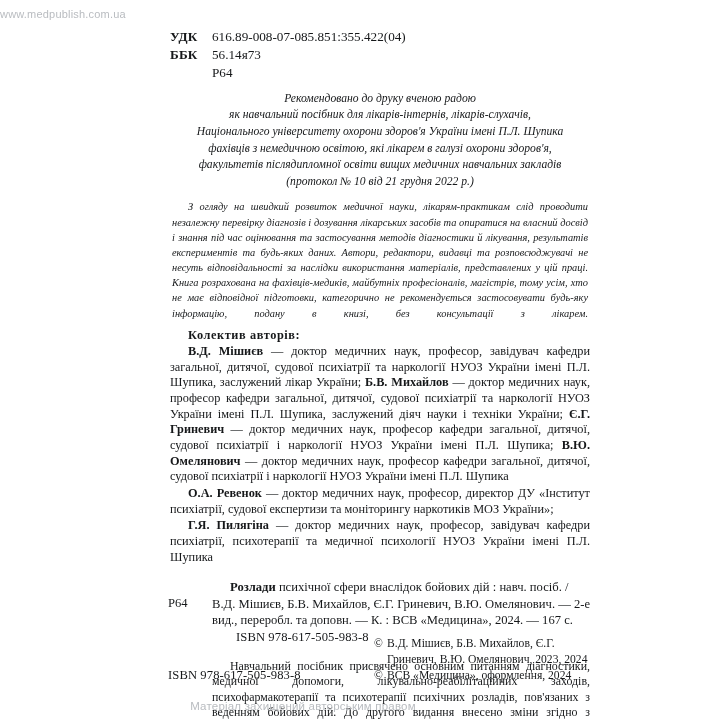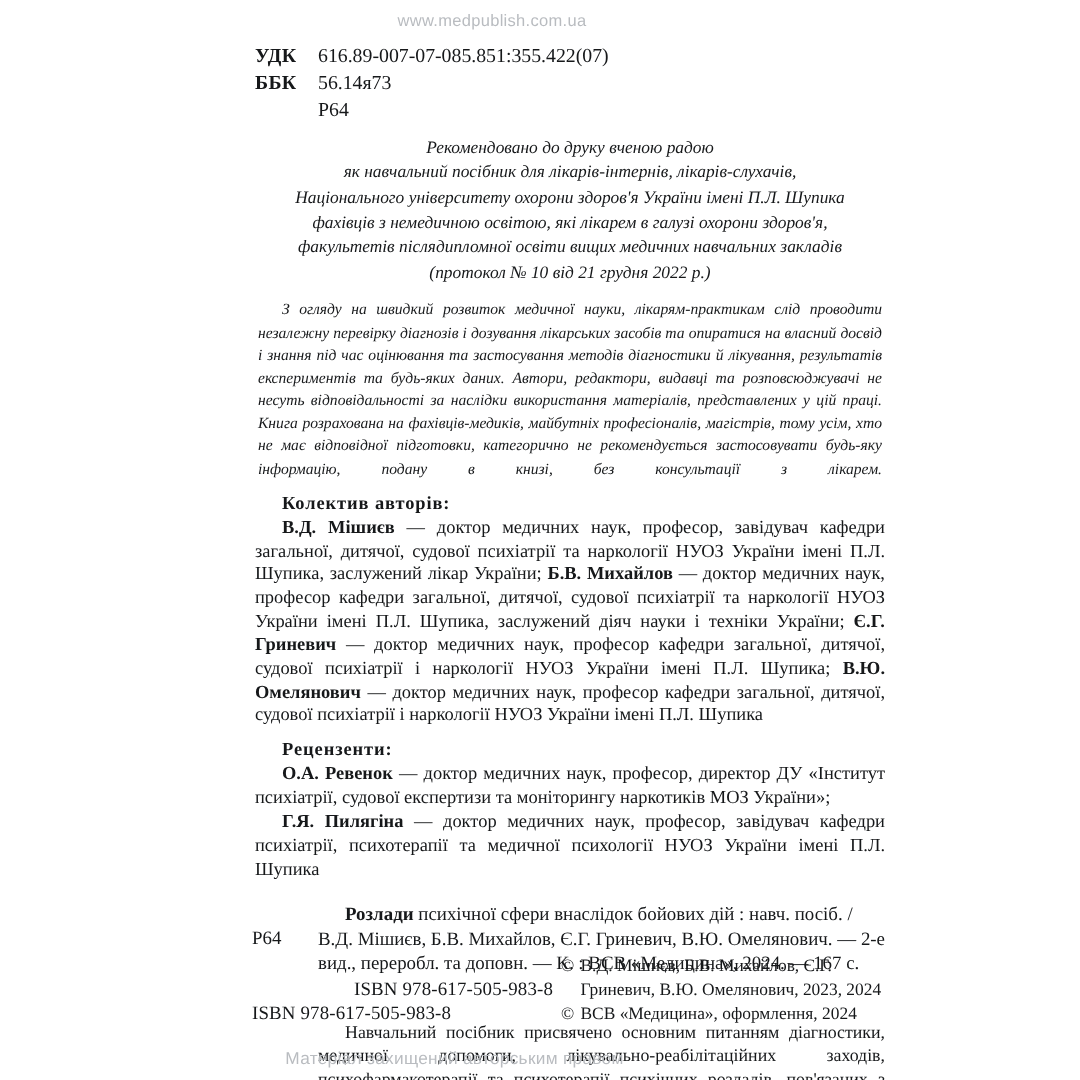--- a/index.html
+++ b/index.html
@@ -22,21 +22,21 @@
     height: 720px;
     box-sizing: border-box;
   }
 
   
   .watermark-top {
     position: absolute;
     top: 8px;
     left: 0;
     width: 656px;
-    text-align: center;
+    text-align: left;
     font-family: "Liberation Sans", "DejaVu Sans", sans-serif;
     font-size: 11px;
     letter-spacing: 0.2px;
     color: #b9bcc0;
   }
   .watermark-bottom {
     position: absolute;
     bottom: 8px;
     left: 0;
     width: 606px;
@@ -198,21 +198,21 @@
 
 <div class="page">
 
   <div class="watermark-top">www.medpublish.com.ua</div>
 
   <div class="content">
 
     <div class="classif">
       <div class="classif-row">
         <span class="classif-key">УДК</span>
-        <span class="classif-val">616.89-007-07-085.851:355.422(07)</span>
+        <span class="classif-val">616.89-008-07-085.851:355.422(04)</span>
       </div>
       <div class="classif-row">
         <span class="classif-key">ББК</span>
         <span class="classif-val">56.14я73</span>
       </div>
       <div class="classif-code">Р64</div>
     </div>
 
     <div class="recommend">
       <span class="l">Рекомендовано до друку вченою радою</span>
@@ -223,21 +223,20 @@
       <span class="l">(протокол № 10 від 21 грудня 2022 р.)</span>
     </div>
 
     <div class="disclaimer">З огляду на швидкий розвиток медичної науки, лікарям-практикам слід проводити незалежну перевірку діагнозів і дозування лікарських засобів та опиратися на власний досвід і знання під час оцінювання та застосування методів діагностики й лікування, результатів експериментів та будь-яких даних. Автори, редактори, видавці та розповсюджувачі не несуть відповідальності за наслідки використання матеріалів, представлених у цій праці. Книга розрахована на фахівців-медиків, майбутніх професіоналів, магістрів, тому усім, хто не має відповідної підготовки, категорично не рекомендується застосовувати будь-яку інформацію, подану в книзі, без консультації з лікарем.</div>
 
     <div class="section-head">Колектив авторів:</div>
     <div class="para">
       <b>В.Д. Мішиєв</b><span> — доктор медичних наук, професор, завідувач кафедри загальної, дитячої, судової психіатрії та наркології НУОЗ України імені П.Л. Шупика, заслужений лікар України; </span><b>Б.В. Михайлов</b><span> — доктор медичних наук, професор кафедри загальної, дитячої, судової психіатрії та наркології НУОЗ України імені П.Л. Шупика, заслужений діяч науки і техніки України; </span><b>Є.Г. Гриневич</b><span> — доктор медичних наук, професор кафедри загальної, дитячої, судової психіатрії і наркології НУОЗ України імені П.Л. Шупика; </span><b>В.Ю. Омелянович</b><span> — доктор медичних наук, професор кафедри загальної, дитячої, судової психіатрії і наркології НУОЗ України імені П.Л. Шупика</span>
     </div>
 
-    <div class="section-head">Рецензенти:</div>
     <div class="para">
       <b>О.А. Ревенок</b><span> — доктор медичних наук, професор, директор ДУ «Інститут психіатрії, судової експертизи та моніторингу наркотиків МОЗ України»;</span>
     </div>
     <div class="para">
       <b>Г.Я. Пилягіна</b><span> — доктор медичних наук, професор, завідувач кафедри психіатрії, психотерапії та медичної психології НУОЗ України імені П.Л. Шупика</span>
     </div>
 
     <div class="biblio">
       <div class="biblio-sigla">Р64</div>
       <div class="biblio-body">

